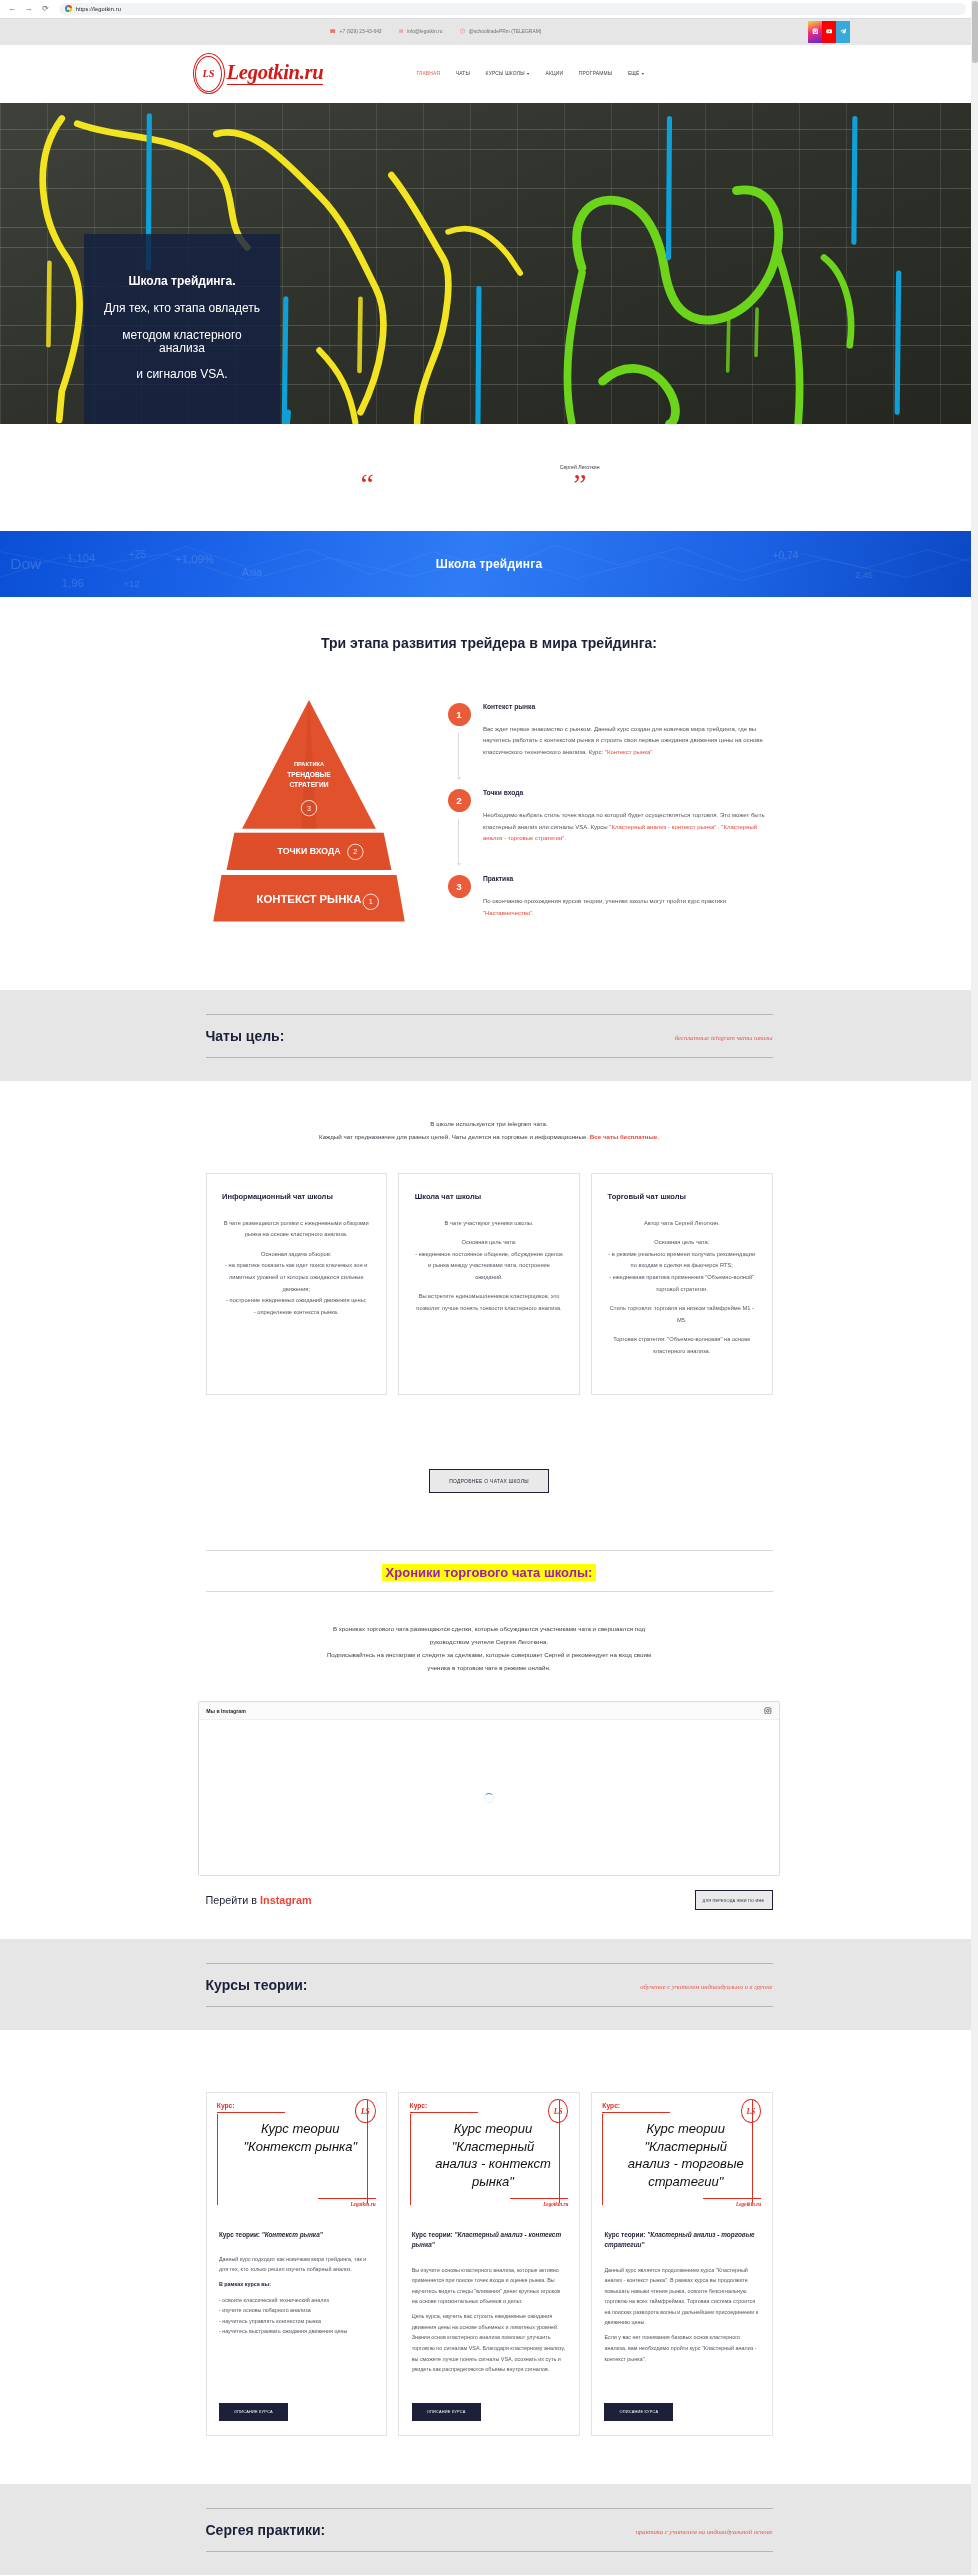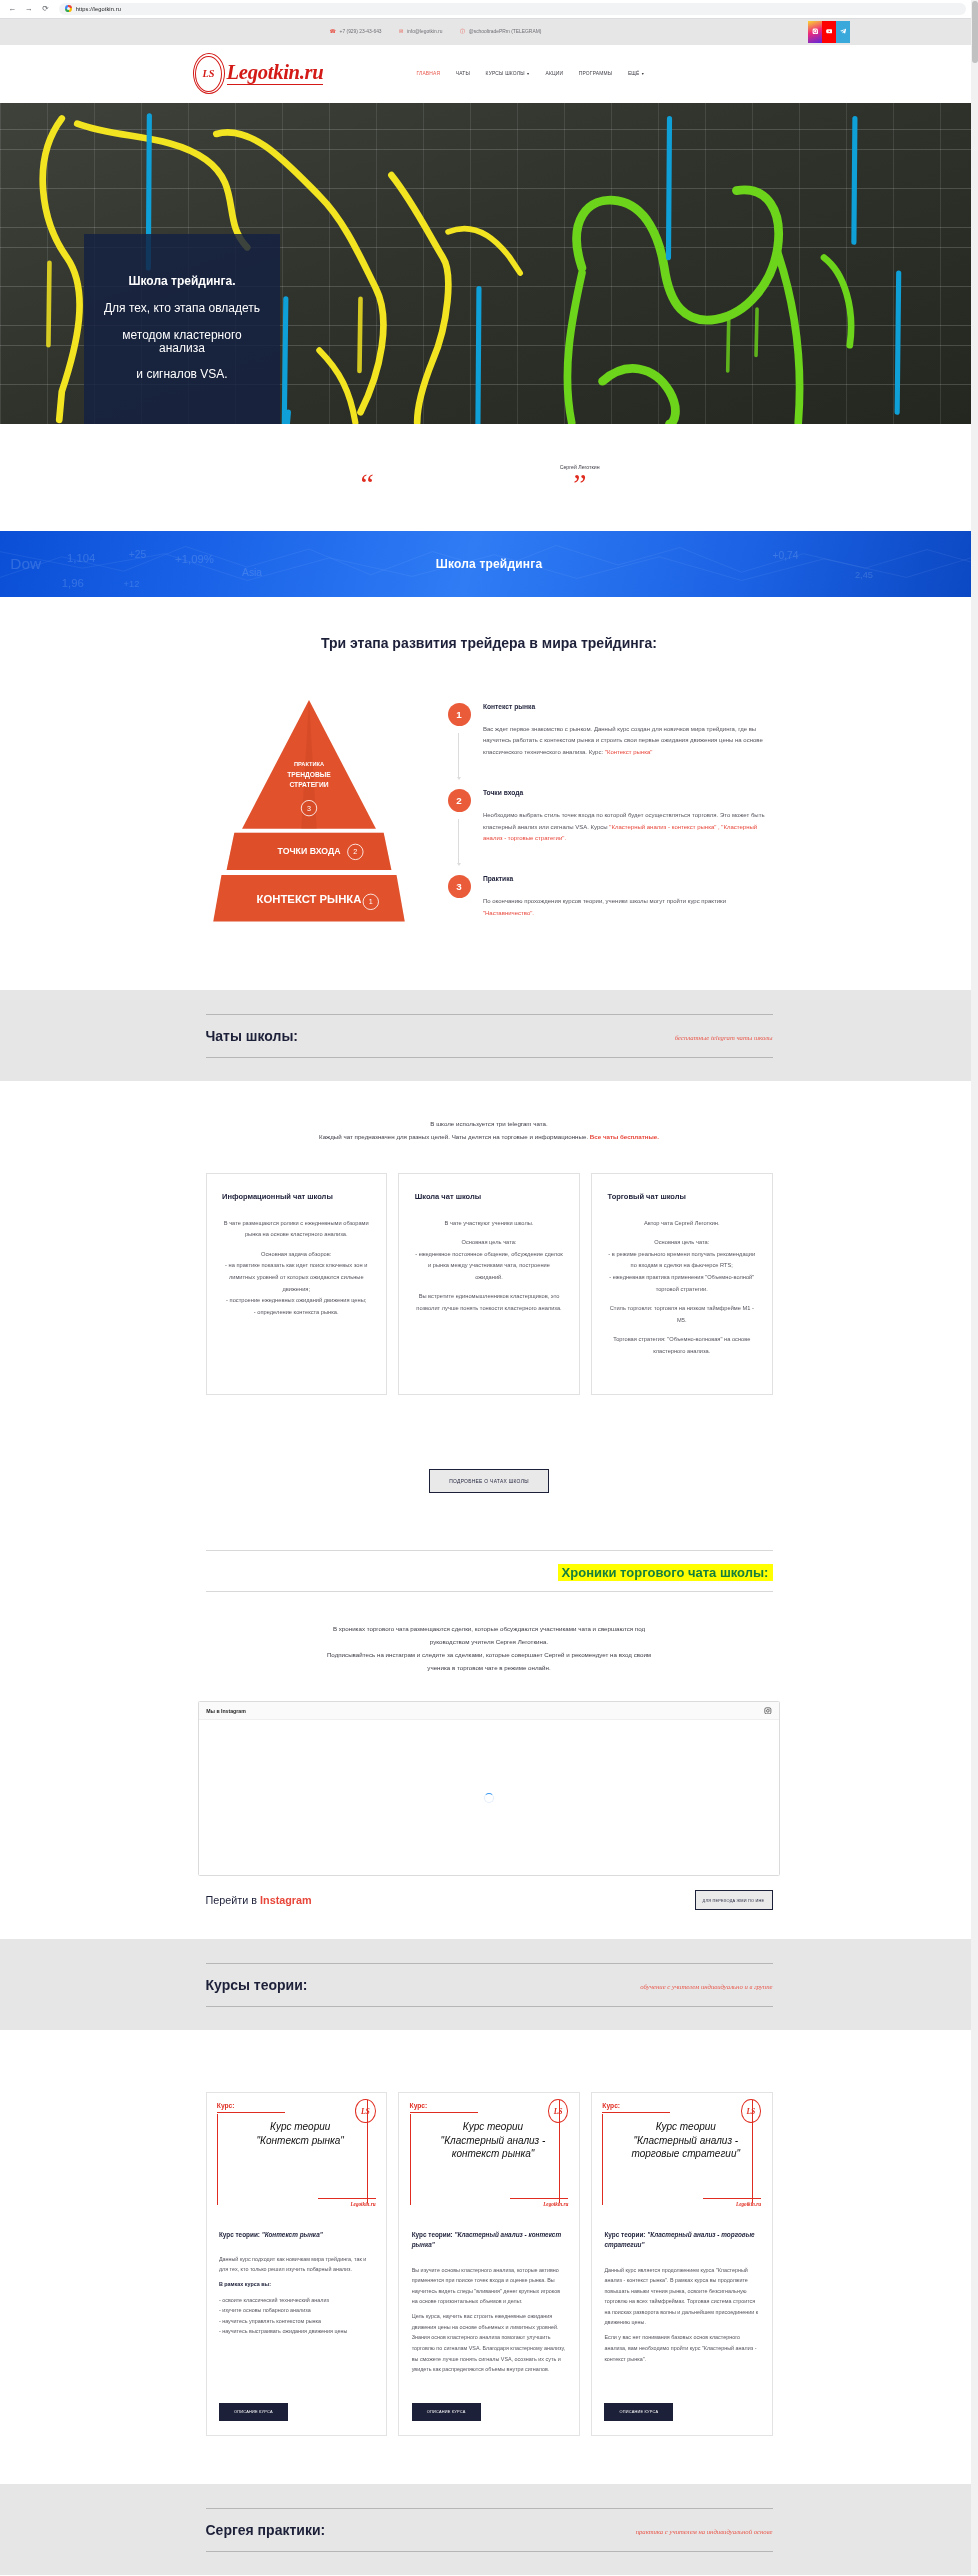--- a/index.html
+++ b/index.html
@@ -152,21 +152,21 @@
     display: block; margin: 30px auto 0; width: 120px; height: 24px; background: #e9e9e9;
     border: 1px solid #1d2039; color: #1d2039; font-size: 4.9px; letter-spacing: 0.3px;
     display: flex; align-items: center; justify-content: center; cursor: pointer;
   }
   .btn-center { display: flex; justify-content: center; }
 
   
   .chron-head { width: 639px; margin: 0 auto; padding: 29px 36px 0; }
   .chron-head .rule { height: 0.5px; background: #d8d8d8; }
   .chron-title {
-    text-align: right; font-size: 13px; font-weight: bold; color: #15803d;
+    text-align: center; font-size: 13px; font-weight: bold; color: #a21caf;
     padding: 14.4px 0 11.3px;
   }
   .chron-title span { background: #ffff00; padding: 1px 4.1px; }
   .chron-body { text-align: center; font-size: 6.2px; line-height: 2.1; color: #3b3b45; padding: 30px 0 27px; }
 
   
   .ig-embed {
     width: 582px; margin: 0 auto; border: 0.5px solid #dbdbdb; border-radius: 1.5px; background: #fff;
     overflow: hidden;
   }
@@ -185,21 +185,21 @@
   
   .courses { background: #fff; padding: 32px 0 36px; }
   .course-card { flex: 1; border: 0.5px solid #e3e3e3; background: #fff; display: flex; flex-direction: column; }
   .course-banner { position: relative; height: 123px; padding: 9.3px 10.3px; }
   .cb-kurs { font-size: 6.7px; font-weight: bold; color: #e02d21; }
   .cb-kurs-line { width: 68px; height: 1px; background: #e02d21; margin-top: 2.1px; }
   .cb-vline { position: absolute; left: 10.3px; top: 20.6px; width: 0.8px; height: 91px; background: #e02d21; }
   .cb-vline2 { position: absolute; right: 18.5px; top: 7.2px; width: 0.8px; height: 103px; background: #e02d21; }
   .cb-title {
     position: absolute; left: 31px; right: 23px; top: 27px; text-align: center;
-    font-size: 10px; line-height: 1.35; color: #111; font-style: italic;
+    font-size: 13px; line-height: 1.35; color: #111; font-style: italic;
   }
   .cb-stamp {
     position: absolute; right: 10.3px; top: 6.2px; width: 20.6px; height: 24px;
     border: 0.7px solid #e02d21; border-radius: 50%; color: #e02d21;
     font-family: "Liberation Serif", serif; font-style: italic; font-weight: bold; font-size: 7.7px;
     display: flex; align-items: center; justify-content: center;
   }
   .cb-brand {
     position: absolute; right: 10.3px; bottom: 9.3px; font-size: 5.2px; font-weight: bold; color: #e02d21;
     font-family: "Liberation Serif", serif; font-style: italic;
@@ -401,21 +401,21 @@
           </div>
         </div>
       </div>
     </div>
   </section>
 
   <section class="sec-gray">
     <div class="sec-head">
       <div class="rule"></div>
       <div class="row">
-        <h3>Чаты школы:</h3>
+        <h3>Чаты цель:</h3>
         <div class="sub">бесплатные telegram чаты школы</div>
       </div>
       <div class="rule"></div>
     </div>
   </section>
 
   <section class="chat-intro">
     <p>
       <span>В школе используется три telegram чата.</span><br>
       <span>Каждый чат предназначен для разных целей. Чаты делятся на торговые и информационные. </span><b>Все чаты бесплатные.</b>

